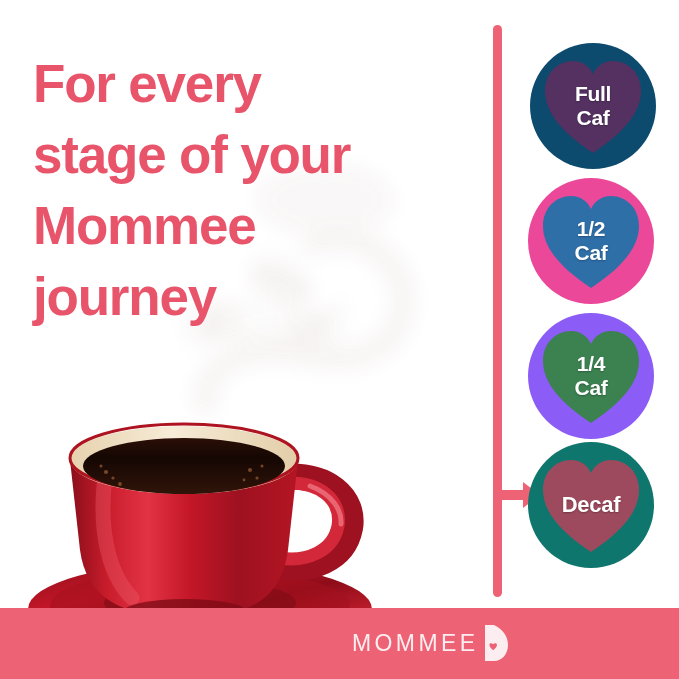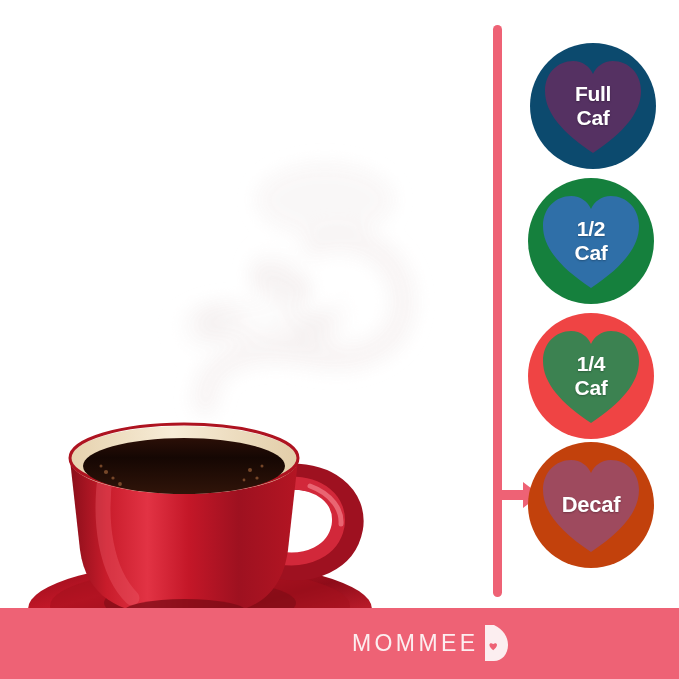--- a/index.html
+++ b/index.html
@@ -159,20 +159,24 @@
       <g filter="url(#blurSt)" opacity="0.95">
         <path d="M60,250 C40,190 110,170 160,185 C215,202 258,182 250,140
                  C243,104 195,92 170,112 C150,128 160,152 182,150" stroke="url(#stGrad)" stroke-width="38" fill="none" stroke-linecap="round"></path>
         <path d="M95,262 C95,215 150,205 200,215 C262,228 300,196 292,150
                  C285,110 240,90 206,104" stroke="#f6f1f1" stroke-width="26" fill="none" stroke-linecap="round" opacity="0.8"></path>
         <ellipse cx="215" cy="60" rx="70" ry="38" fill="#f7f3f3" opacity="0.7"></ellipse>
       </g>
     </svg>
   </div>
 
+  <div class="headline">For every
+stage of your
+Mommee
+journey</div>
 
   <div class="cup-wrap">
     <svg width="380" height="270" viewBox="0 0 380 270">
       <defs>
         <linearGradient id="saucerG" x1="0" y1="0" x2="1" y2="1">
           <stop offset="0%" stop-color="#8E0C19"></stop>
           <stop offset="28%" stop-color="#C41728"></stop>
           <stop offset="55%" stop-color="#8E0C19"></stop>
           <stop offset="80%" stop-color="#C8202F"></stop>
           <stop offset="100%" stop-color="#7A0A15"></stop>
@@ -248,39 +252,39 @@
 
   <div class="heart-badge" id="badge0" style="background:#0c4a6e;">
     <svg class="heart-svg" viewBox="0 0 104 102">
       <path d="M52,98 C22,78 4,58 4,36 C4,18 17,6 32,6 C42,6 49,12 52,19
                C55,12 62,6 72,6 C87,6 100,18 100,36 C100,58 82,78 52,98 Z" fill="#553162"></path>
     </svg>
     <div class="heart-label">Full
 Caf</div>
   </div>
 
-  <div class="heart-badge" id="badge1" style="background:#15803d;">
+  <div class="heart-badge" id="badge1" style="background:#ec4899;">
     <svg class="heart-svg" viewBox="0 0 104 102">
       <path d="M52,98 C22,78 4,58 4,36 C4,18 17,6 32,6 C42,6 49,12 52,19
                C55,12 62,6 72,6 C87,6 100,18 100,36 C100,58 82,78 52,98 Z" fill="#2F6FA8"></path>
     </svg>
     <div class="heart-label">1/2
 Caf</div>
   </div>
 
-  <div class="heart-badge" id="badge2" style="background:#ef4444;">
+  <div class="heart-badge" id="badge2" style="background:#8b5cf6;">
     <svg class="heart-svg" viewBox="0 0 104 102">
       <path d="M52,98 C22,78 4,58 4,36 C4,18 17,6 32,6 C42,6 49,12 52,19
                C55,12 62,6 72,6 C87,6 100,18 100,36 C100,58 82,78 52,98 Z" fill="#3C8251"></path>
     </svg>
     <div class="heart-label">1/4
 Caf</div>
   </div>
 
-  <div class="heart-badge" id="badge3" style="background:#c2410c;">
+  <div class="heart-badge" id="badge3" style="background:#0f766e;">
     <svg class="heart-svg" viewBox="0 0 104 102">
       <path d="M52,98 C22,78 4,58 4,36 C4,18 17,6 32,6 C42,6 49,12 52,19
                C55,12 62,6 72,6 C87,6 100,18 100,36 C100,58 82,78 52,98 Z" fill="#9E4A5E"></path>
     </svg>
     <div class="heart-label single">Decaf</div>
   </div>
 
   <div class="brand-bar"></div>
   <div class="brand-logo">
     <span class="brand-word">MOMMEE</span>

